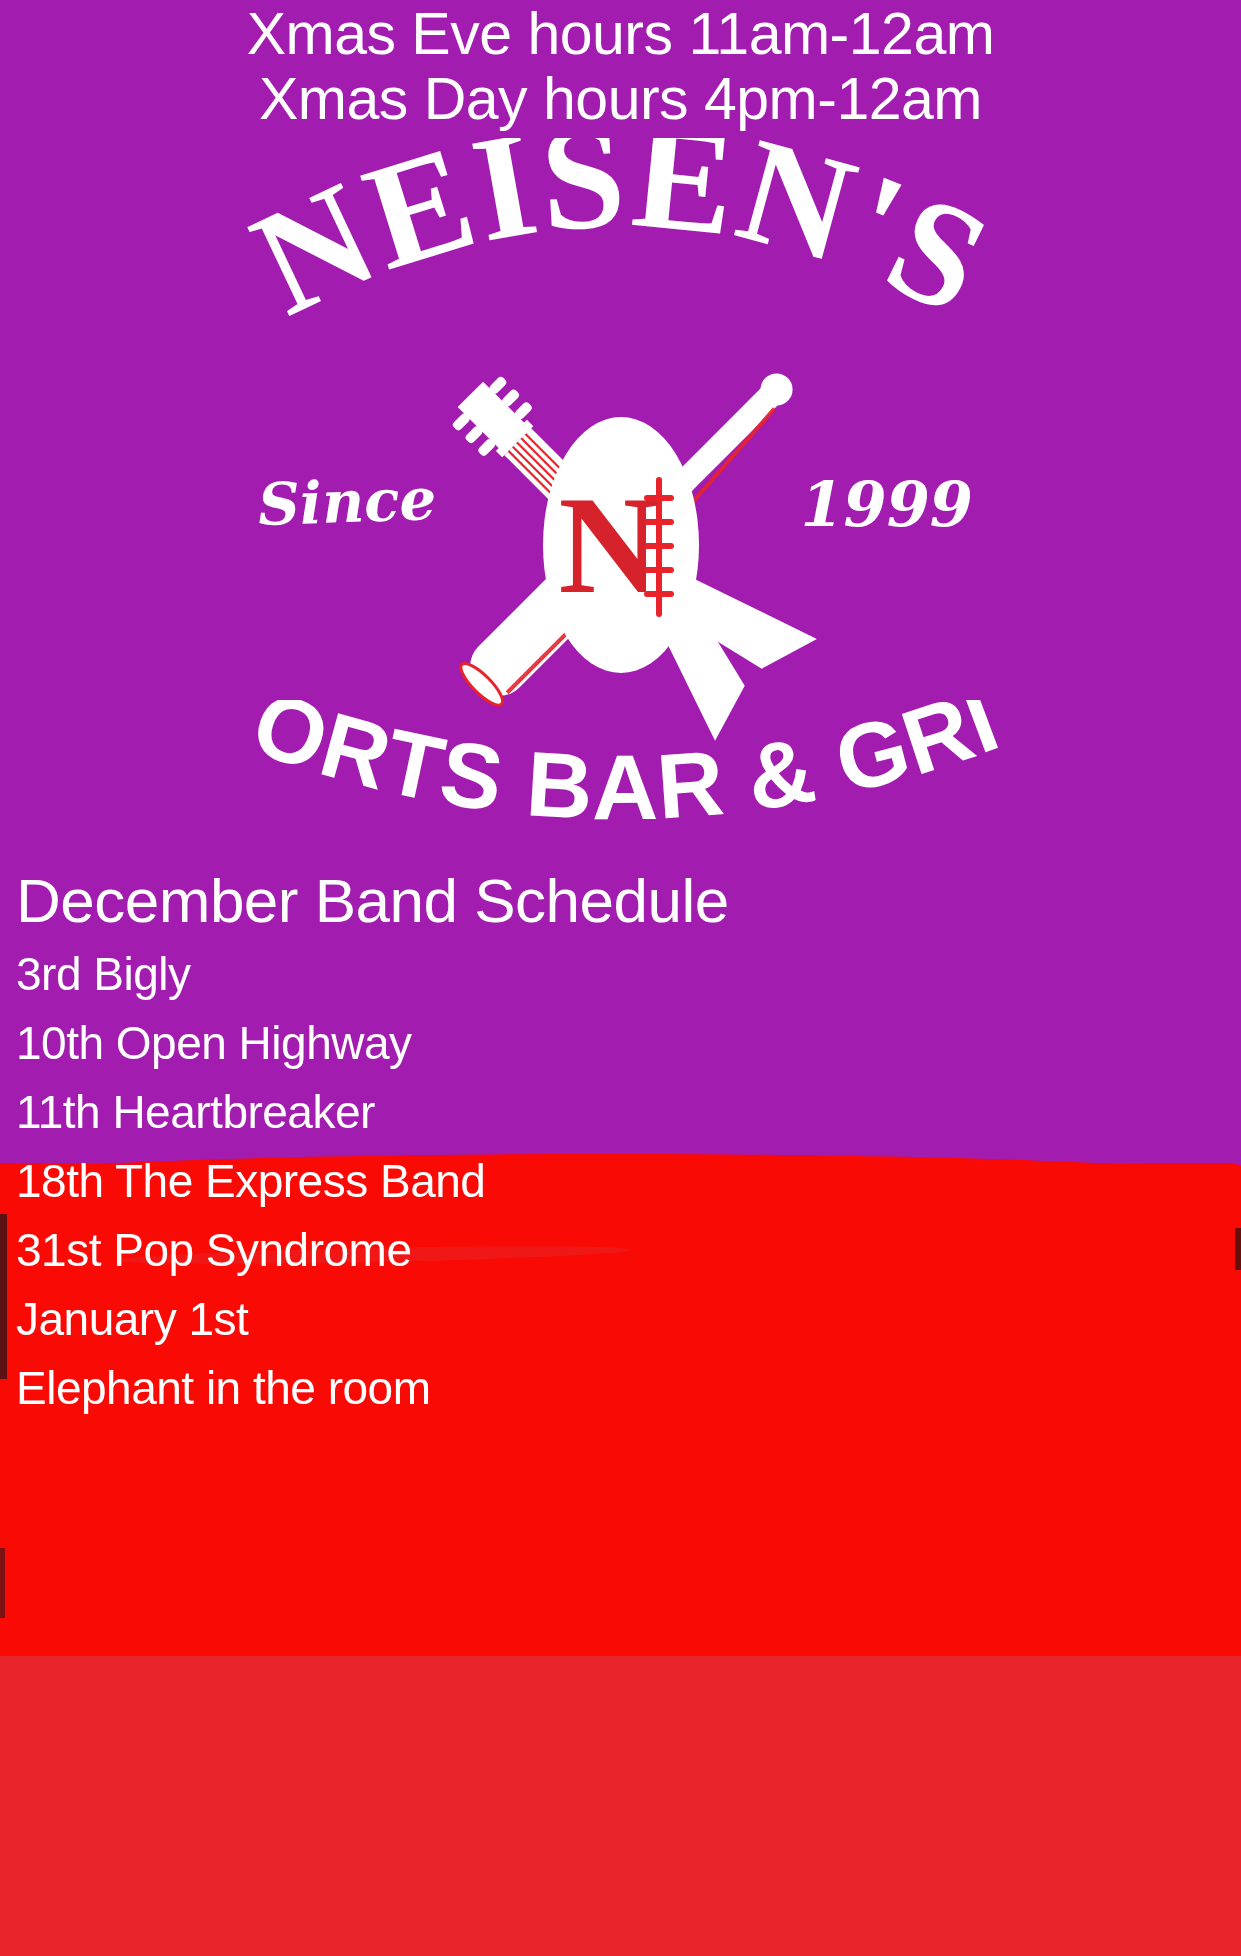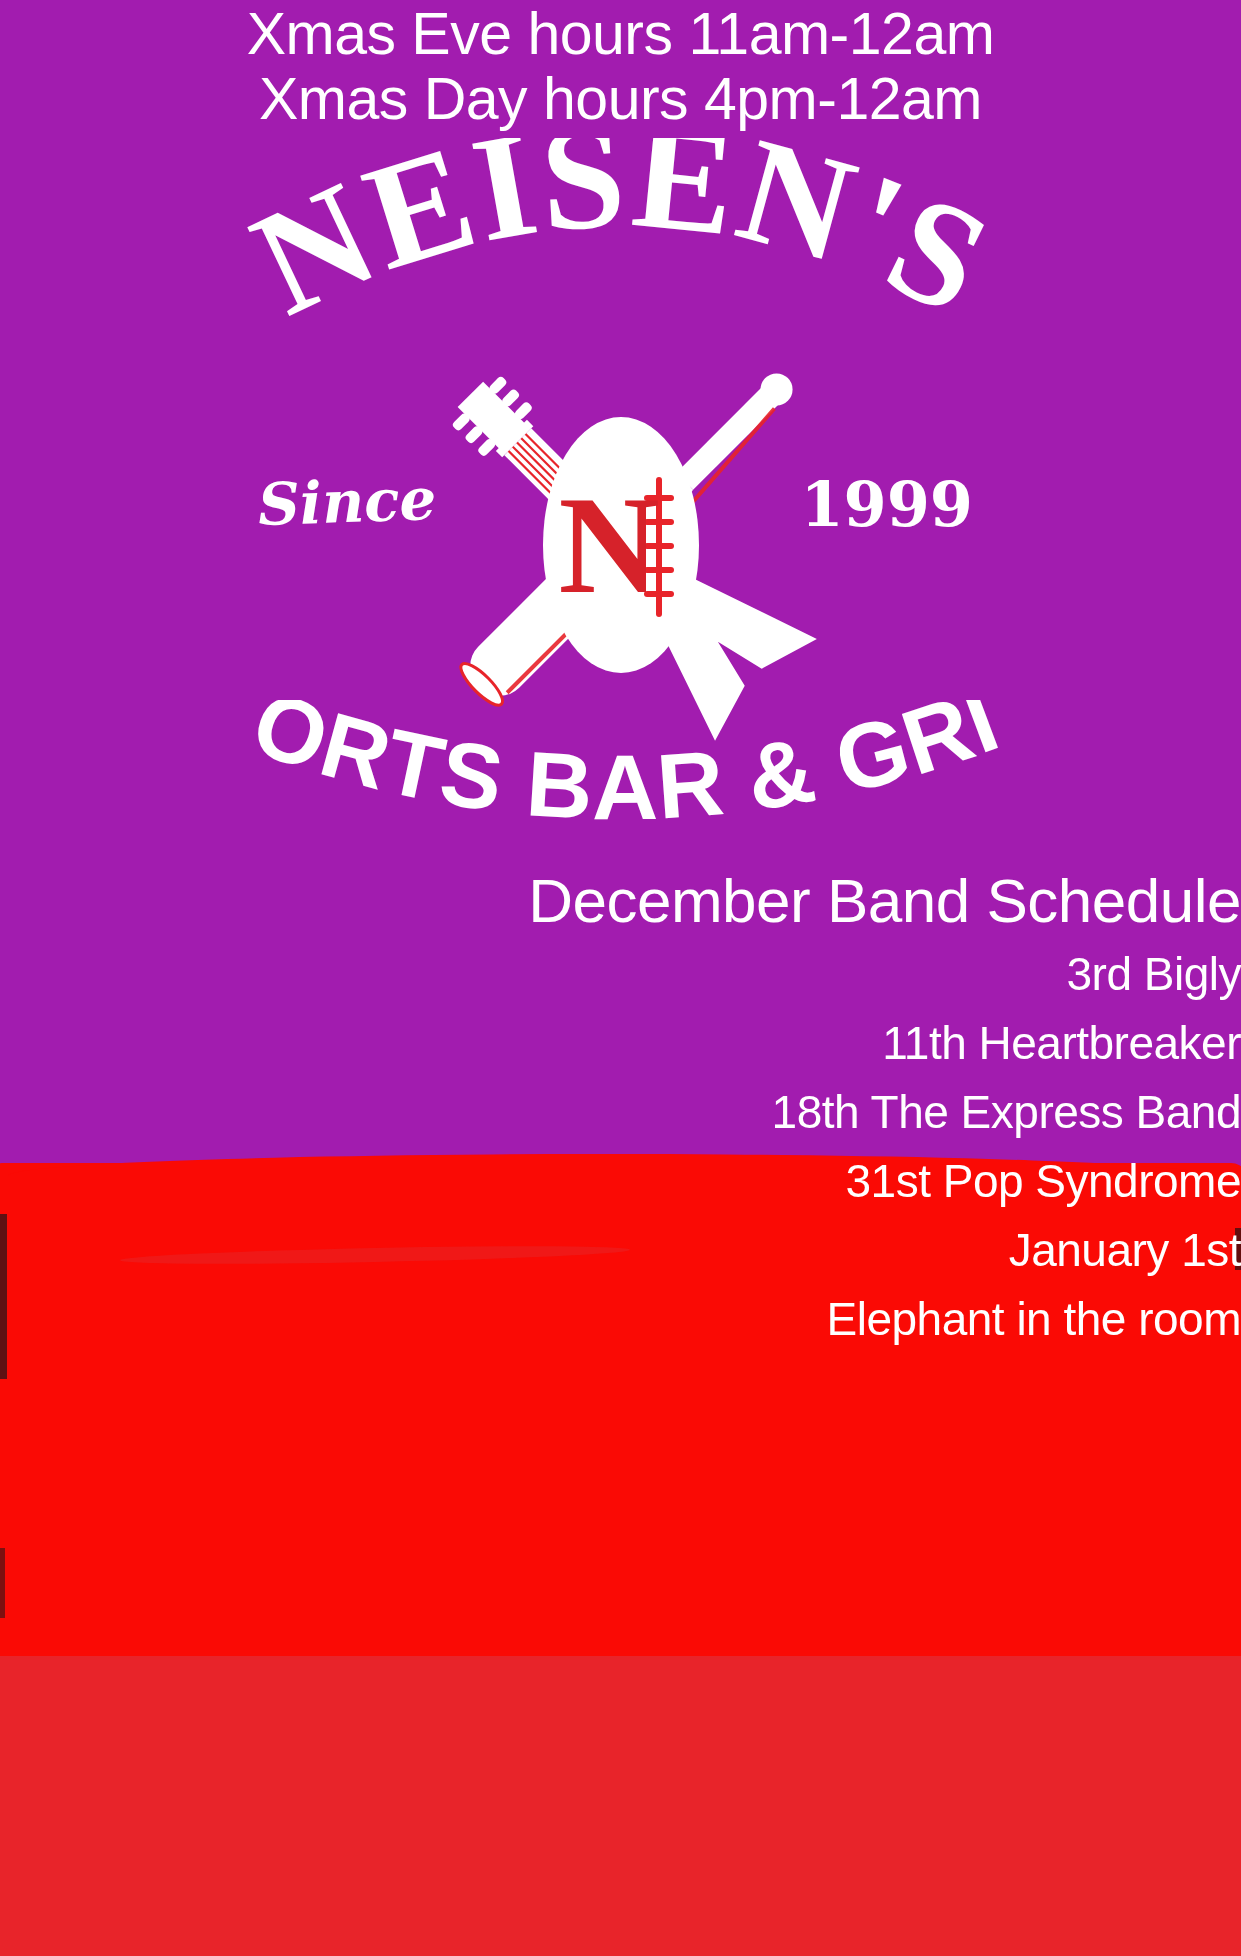--- a/index.html
+++ b/index.html
@@ -121,20 +121,21 @@
     font-weight: 700;
     font-size: 58px;
     transform: rotate(-2deg);
   }
   .year {
     position: absolute;
     top: 468px;
     right: 268px;
     color: #ffffff;
     font-family: "DejaVu Serif", serif;
+    font-style: italic;
     font-weight: 700;
     font-size: 62px;
     text-align: center;
   }
 
   
   .tagline {
     position: absolute;
     top: 700px;
     left: 0; right: 0;
@@ -147,21 +148,21 @@
     font-size: 92px;
     fill: #ffffff;
     letter-spacing: 1px;
   }
 
   
   .schedule {
     position: absolute;
     top: 862px;
     left: 0; right: 0;
-    text-align: right;
+    text-align: left;
     margin-left: 16px;
   }
   .sched-title {
     color: #ffffff;
     font-size: 62px;
     line-height: 78px;
     font-weight: 400;
     letter-spacing: -0.5px;
     white-space: nowrap;
   }
@@ -275,20 +276,21 @@
       <text class="tg-text" text-anchor="middle">
         <textPath href="#tagArc" startOffset="50%">SPORTS BAR &amp; GRILL</textPath>
       </text>
     </svg>
   </div>
 
   <div class="schedule">
     <div class="sched-title">December Band Schedule</div>
     <div class="sched-list">
       <div class="sched-line">3rd Bigly</div>
+      <div class="sched-line">10th Open Highway</div>
       <div class="sched-line">11th Heartbreaker</div>
       <div class="sched-line">18th The Express Band</div>
       <div class="sched-line">31st Pop Syndrome</div>
       <div class="sched-line">January 1st</div>
       <div class="sched-line">Elephant in the room</div>
     </div>
   </div>
 
 </div>
 

